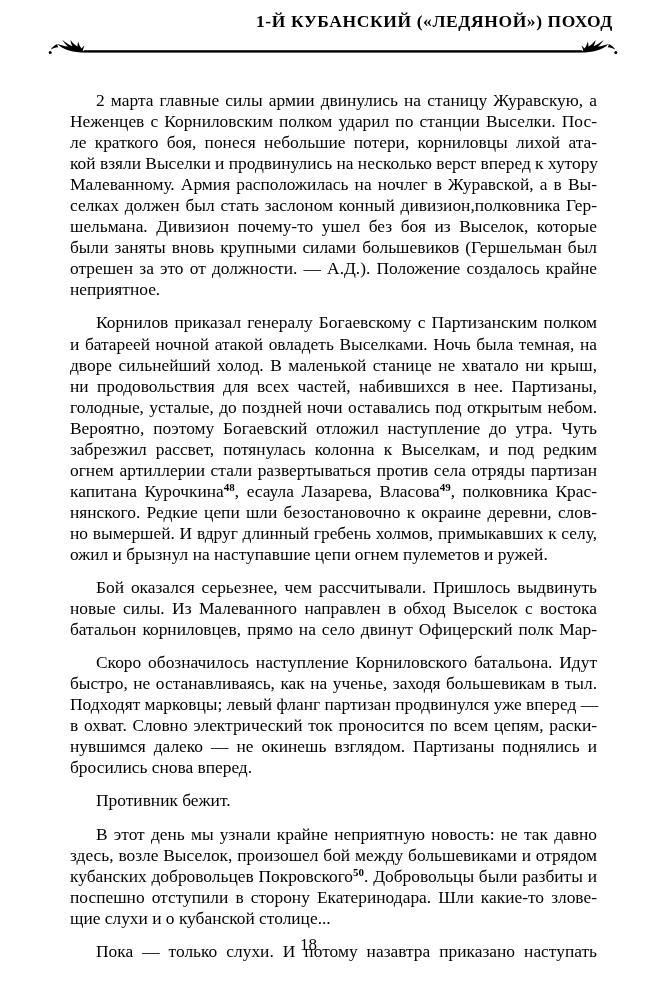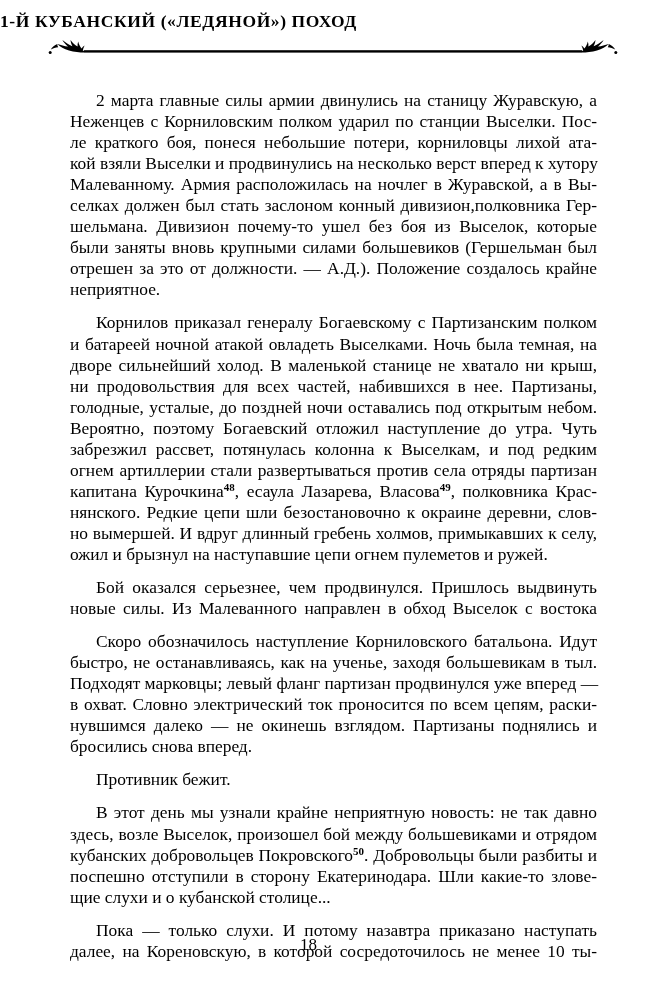--- a/index.html
+++ b/index.html
@@ -18,21 +18,21 @@
     font-family: "Liberation Serif", "DejaVu Serif", serif;
     color: #000000;
   }
 
   
   .running-head {
     position: absolute;
     top: 12px;
     left: 0;
     width: 613px;
-    text-align: left;
+    text-align: right;
   }
   .running-head-title {
     display: inline-block;
     font-family: "Liberation Serif", "DejaVu Serif", serif;
     font-size: 17.5px;
     font-weight: 700;
     letter-spacing: 0.6px;
     white-space: nowrap;
     line-height: 1.1;
   }
@@ -131,22 +131,22 @@
         <path d="M13.4 4.0 C10.6 5.0 8.2 7.0 6.8 9.6 C9.0 8.2 11.6 7.4 14.2 7.2
                  C13.4 6.0 13.2 5.0 13.4 4.0 Z"></path>
         <circle cx="6.2" cy="12.6" r="1.5"></circle>
       </g>
     </svg>
   </div>
 
   <div class="textblock">
     <div class="para"><span class="line indent">2 марта главные силы армии двинулись на станицу Журавскую, а</span><span class="line">Неженцев с Корниловским полком ударил по станции Выселки. Пос-</span><span class="line">ле краткого боя, понеся небольшие потери, корниловцы лихой ата-</span><span class="line">кой взяли Выселки и продвинулись на несколько верст вперед к хутору</span><span class="line">Малеванному. Армия расположилась на ночлег в Журавской, а в Вы-</span><span class="line">селках должен был стать заслоном конный дивизион,полковника Гер-</span><span class="line">шельмана. Дивизион почему-то ушел без боя из Выселок, которые</span><span class="line">были заняты вновь крупными силами большевиков (Гершельман был</span><span class="line">отрешен за это от должности. — А.Д.). Положение создалось крайне</span><span class="line last">неприятное.</span></div>
     <div class="para"><span class="line indent">Корнилов приказал генералу Богаевскому с Партизанским полком</span><span class="line">и батареей ночной атакой овладеть Выселками. Ночь была темная, на</span><span class="line">дворе сильнейший холод. В маленькой станице не хватало ни крыш,</span><span class="line">ни продовольствия для всех частей, набившихся в нее. Партизаны,</span><span class="line">голодные, усталые, до поздней ночи оставались под открытым небом.</span><span class="line">Вероятно, поэтому Богаевский отложил наступление до утра. Чуть</span><span class="line">забрезжил рассвет, потянулась колонна к Выселкам, и под редким</span><span class="line">огнем артиллерии стали развертываться против села отряды партизан</span><span class="line">капитана Курочкина<sup>48</sup>, есаула Лазарева, Власова<sup>49</sup>, полковника Крас-</span><span class="line">нянского. Редкие цепи шли безостановочно к окраине деревни, слов-</span><span class="line">но вымершей. И вдруг длинный гребень холмов, примыкавших к селу,</span><span class="line last">ожил и брызнул на наступавшие цепи огнем пулеметов и ружей.</span></div>
-    <div class="para"><span class="line indent">Бой оказался серьезнее, чем продвинулся. Пришлось выдвинуть</span><span class="line">новые силы. Из Малеванного направлен в обход Выселок с востока</span></div>
+    <div class="para"><span class="line indent">Бой оказался серьезнее, чем рассчитывали. Пришлось выдвинуть</span><span class="line">новые силы. Из Малеванного направлен в обход Выселок с востока</span><span class="line">батальон корниловцев, прямо на село двинут Офицерский полк Мар-</span></div>
     <div class="para"><span class="line indent">Скоро обозначилось наступление Корниловского батальона. Идут</span><span class="line">быстро, не останавливаясь, как на ученье, заходя большевикам в тыл.</span><span class="line">Подходят марковцы; левый фланг партизан продвинулся уже вперед —</span><span class="line">в охват. Словно электрический ток проносится по всем цепям, раски-</span><span class="line">нувшимся далеко — не окинешь взглядом. Партизаны поднялись и</span><span class="line last">бросились снова вперед.</span></div>
     <div class="para"><span class="line last indent">Противник бежит.</span></div>
     <div class="para"><span class="line indent">В этот день мы узнали крайне неприятную новость: не так давно</span><span class="line">здесь, возле Выселок, произошел бой между большевиками и отрядом</span><span class="line">кубанских добровольцев Покровского<sup>50</sup>. Добровольцы были разбиты и</span><span class="line">поспешно отступили в сторону Екатеринодара. Шли какие-то злове-</span><span class="line last">щие слухи и о кубанской столице...</span></div>
-    <div class="para"><span class="line indent">Пока — только слухи. И потому назавтра приказано наступать</span><span class="line">далее, на Кореновскую, в которой сосредоточилось не менее 10 ты-</span></div>
+    <div class="para"><span class="line indent">Пока — только слухи. И потому назавтра приказано наступать</span></div>
   </div>
 
   <div class="folio">18</div>
 
 </div>
 
 </body></html>

